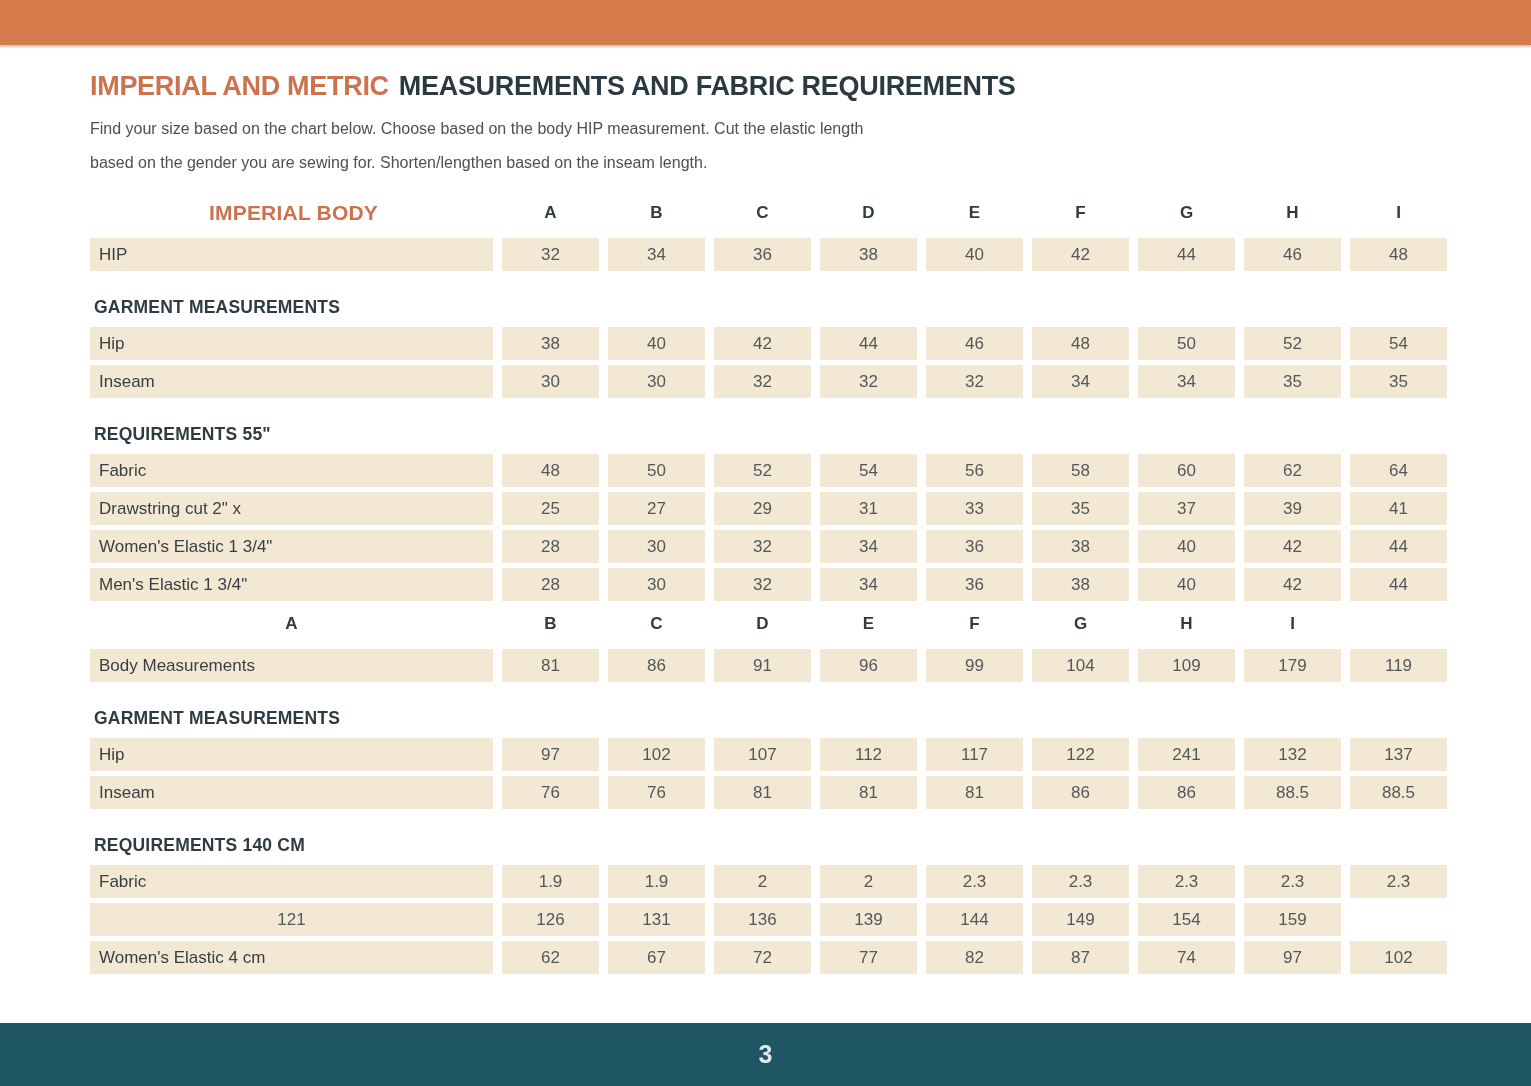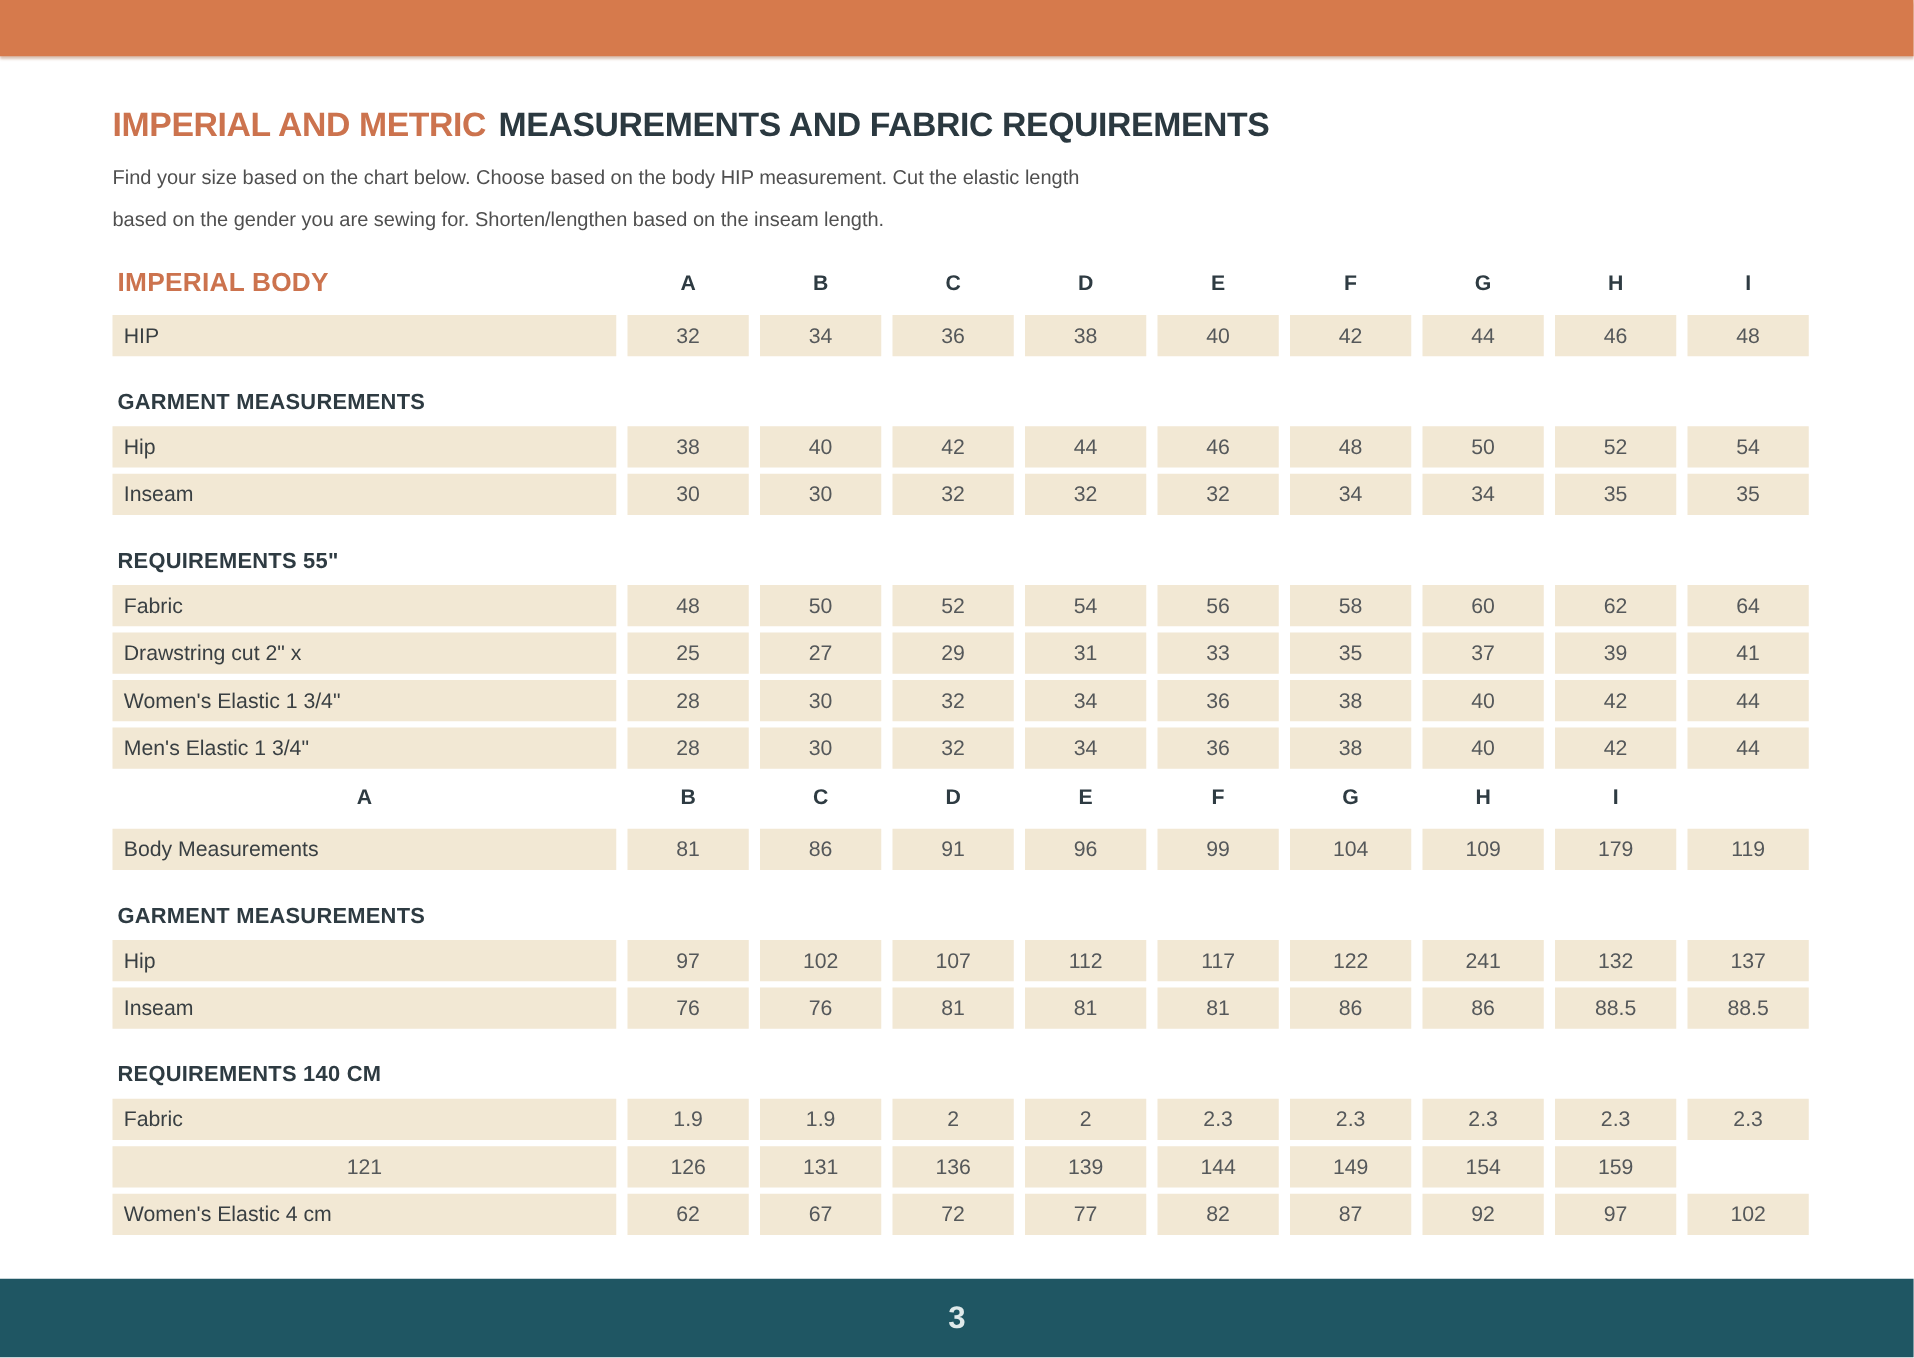--- a/index.html
+++ b/index.html
@@ -15,21 +15,21 @@
   .top-bar {
     position: absolute;
     top: 0; left: 0;
     width: 100%;
     height: 45px;
     background: #d67a4c;
     box-shadow: 0 2px 2px rgba(150,80,40,.35);
   }
   .content {
     position: absolute;
-    top: 45px; left: 0;
+    top: 31px; left: 0;
     width: 100%;
     padding: 40px 84px 0 90px;
   }
   .page-title {
     font-size: 27px;
     font-weight: bold;
     letter-spacing: -0.3px;
     white-space: nowrap;
   }
   .page-title .accent { color: #cc734e; margin-right: 10px; }
@@ -51,20 +51,21 @@
     align-items: center;
     margin-bottom: 8px;
     margin-top: 6px;
   }
   .sec-title {
     font-size: 21px;
     font-weight: bold;
     color: #cc734e;
     letter-spacing: 0.2px;
     padding-left: 4px;
+    text-align: center;
   }
   .col-letter {
     text-align: center;
     font-weight: bold;
     font-size: 17px;
     color: #2e3b42;
   }
   .row.data-row { height: 33px; margin-bottom: 5px; }
   .cell {
     background: #f2e8d4;
@@ -303,21 +304,21 @@
         <div class="cell value">159</div>
       </div>
       <div class="row data-row">
         <div class="cell label">Women's Elastic 4 cm</div>
         <div class="cell value">62</div>
         <div class="cell value">67</div>
         <div class="cell value">72</div>
         <div class="cell value">77</div>
         <div class="cell value">82</div>
         <div class="cell value">87</div>
-        <div class="cell value">92</div>
+        <div class="cell value">74</div>
         <div class="cell value">97</div>
         <div class="cell value">102</div>
       </div>
     </div>
 </div>
 
 <div class="footer-bar">
   <div class="page-number">3</div>
 </div>
 

